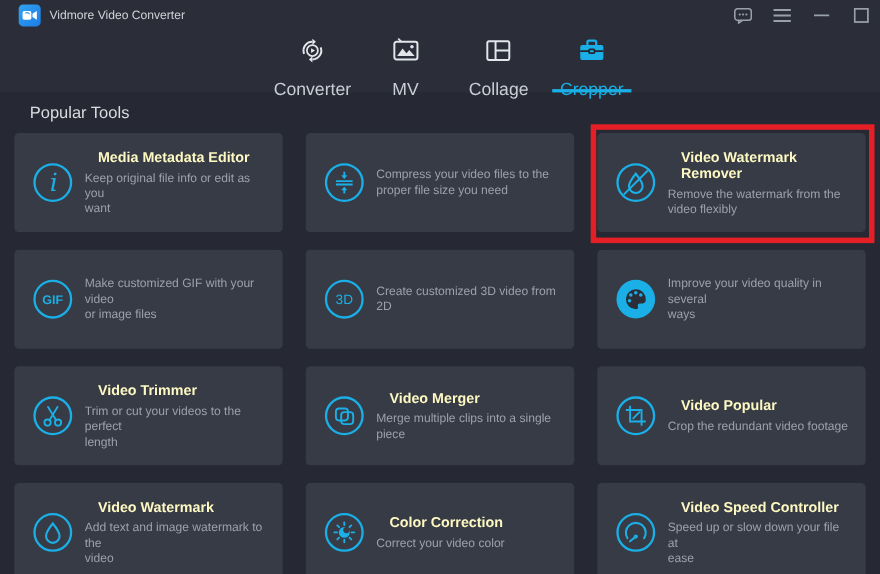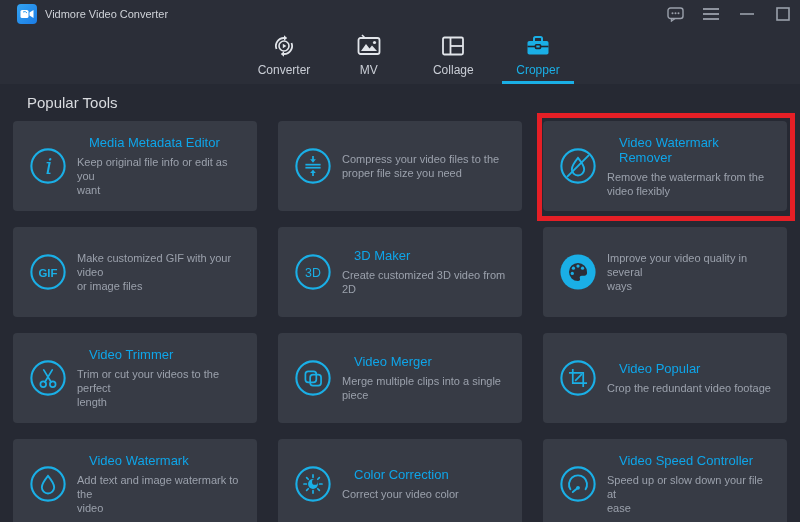--- a/index.html
+++ b/index.html
@@ -36,41 +36,41 @@
   
   .tabbar {
     position:absolute; left:246px; top:33px; width:330px; height:51px;
     display:flex; justify-content:space-between;
   }
   .tab {
     width:76px; height:51px; display:flex; flex-direction:column;
     align-items:center; justify-content:flex-start; cursor:pointer; position:relative;
   }
   .tab .tab-icon { height:26px; display:flex; align-items:center; justify-content:center; }
-  .tab .tab-label { font-size:12px; color:#c9cdd5; margin-top:4px; }
+  .tab .tab-label { font-size:16px; color:#c9cdd5; margin-top:14px; }
   .tab.active .tab-label { color:#1aafe6; }
   .tab.active .underline {
     position:absolute; left:2px; right:2px; bottom:0; height:3px; background:#1aafe6;
   }
   
   .section-title {
     position:absolute; left:27px; top:94px; font-size:15px; color:#d9dbdf;
   }
   .grid {
     position:absolute; left:13px; top:121px; width:774px;
     display:grid; grid-template-columns:repeat(3,244px);
     grid-auto-rows:90px; column-gap:21px; row-gap:16px;
   }
   .card {
     background:#373b45; border-radius:4px; cursor:pointer;
     display:flex; align-items:center; padding:0 12px 0 16px;
   }
   .tool-icon { width:38px; height:38px; flex:0 0 38px; margin-right:10px; }
   .card-text { display:flex; flex-direction:column; }
-  .card-title { font-size:13px; font-weight:normal; color:#0ea5e9; margin-bottom:5px;padding-left:12px; }
+  .card-title { font-size:13px; font-weight:bold; color:#fef9c3; margin-bottom:5px;padding-left:12px; }
   .card-desc { font-size:11px; color:#9ba1ac; line-height:14px; white-space:pre-line; }
   
   .highlight-box {
     position:absolute; left:537px; top:113px; width:258px; height:108px;
     border:5px solid #e51f26; pointer-events:none; z-index:9;
   }
   svg { display:block; }
 </style>
 </head>
 <body>
@@ -231,21 +231,20 @@
   </div>
 
   <div class="card">
     <div class="tool-icon">
       <svg width="38" height="38" viewBox="0 0 40 40">
         <circle cx="20" cy="20" r="17.5" fill="none" stroke="#1aafe6" stroke-width="2.2"></circle>
         <text x="20" y="25" font-size="13" font-family="Liberation Sans, sans-serif" fill="#1aafe6" text-anchor="middle">3D</text>
       </svg>
     </div>
     <div class="card-text">
-      <span class="card-title">3D Maker</span>
       <span class="card-desc">Create customized 3D video from 2D</span>
     </div>
   </div>
 
   <div class="card">
     <div class="tool-icon">
       <svg width="38" height="38" viewBox="0 0 40 40">
         <circle cx="20" cy="20" r="18.5" fill="#1aafe6"></circle>
         <path d="M20 10.5 a9.5 9.5 0 1 0 0 19 c1.8 0 2.6 -1.2 2 -2.6 c-0.6 -1.5 0.2 -2.9 2 -2.9 h2.6 a3 3 0 0 0 2.9 -3.5 A9.5 9.5 0 0 0 20 10.5 Z" fill="#2b2e38"></path>
         <circle cx="15.2" cy="16" r="1.7" fill="#1aafe6"></circle>

